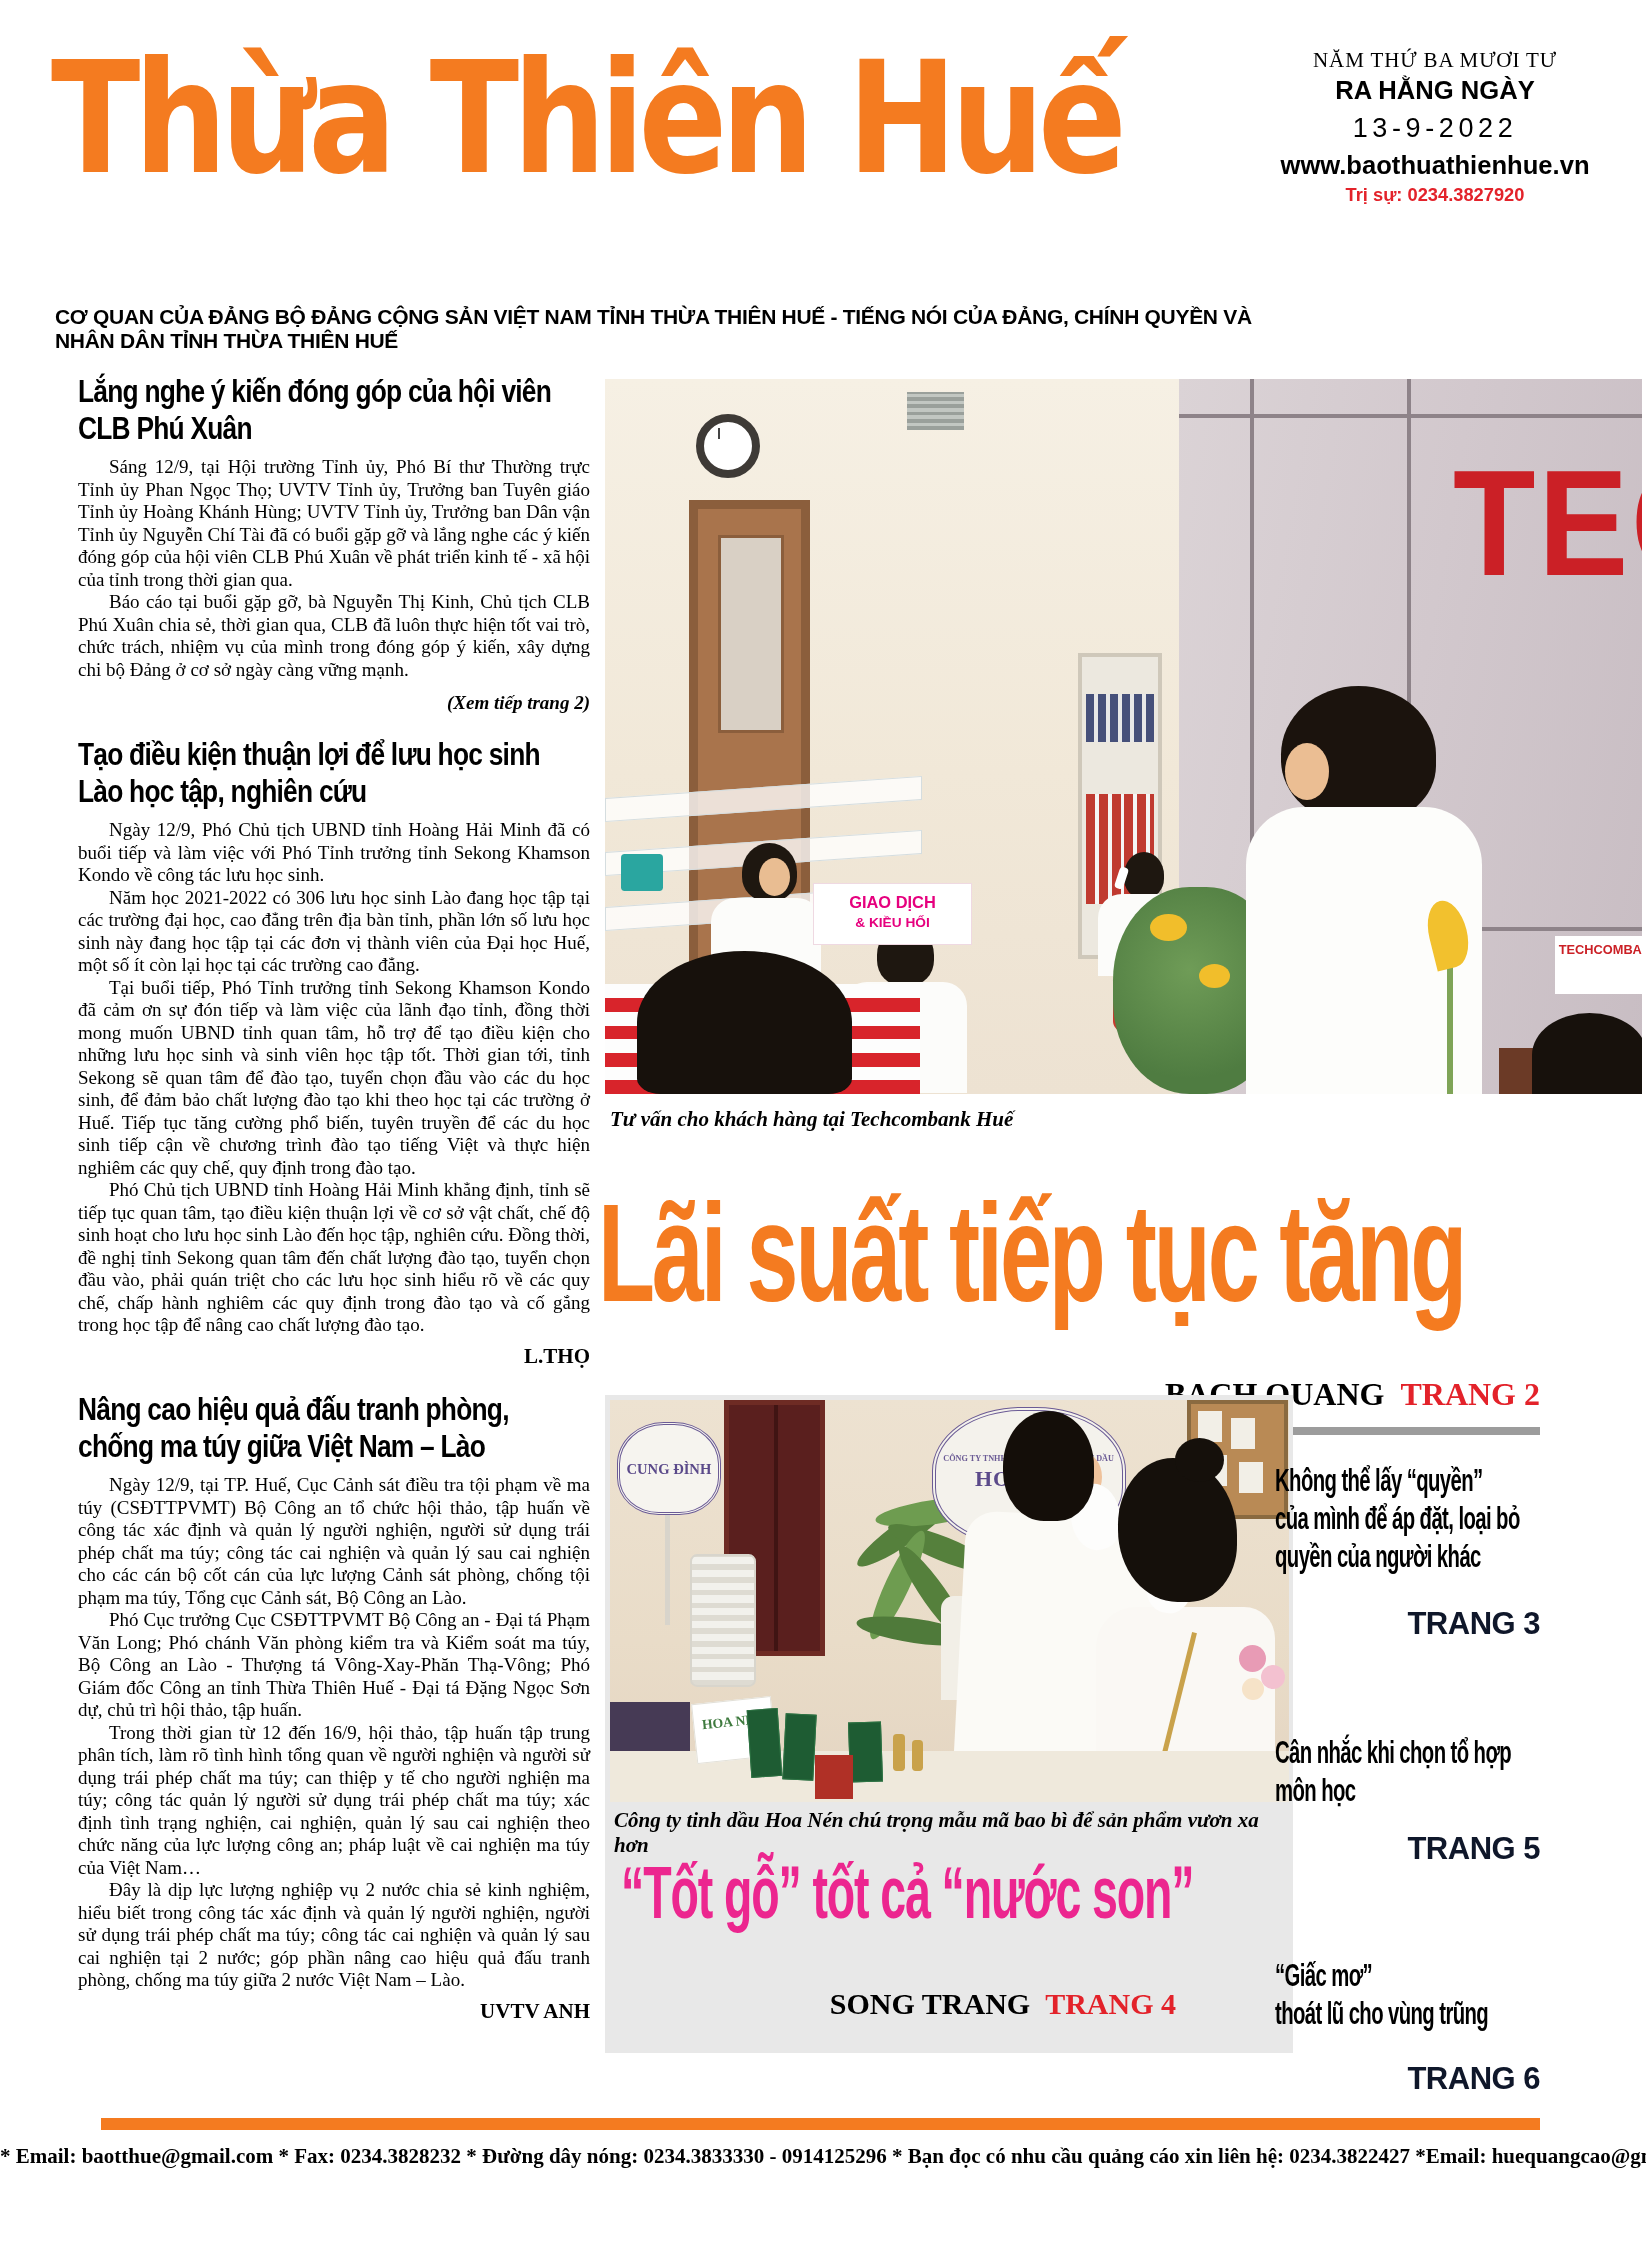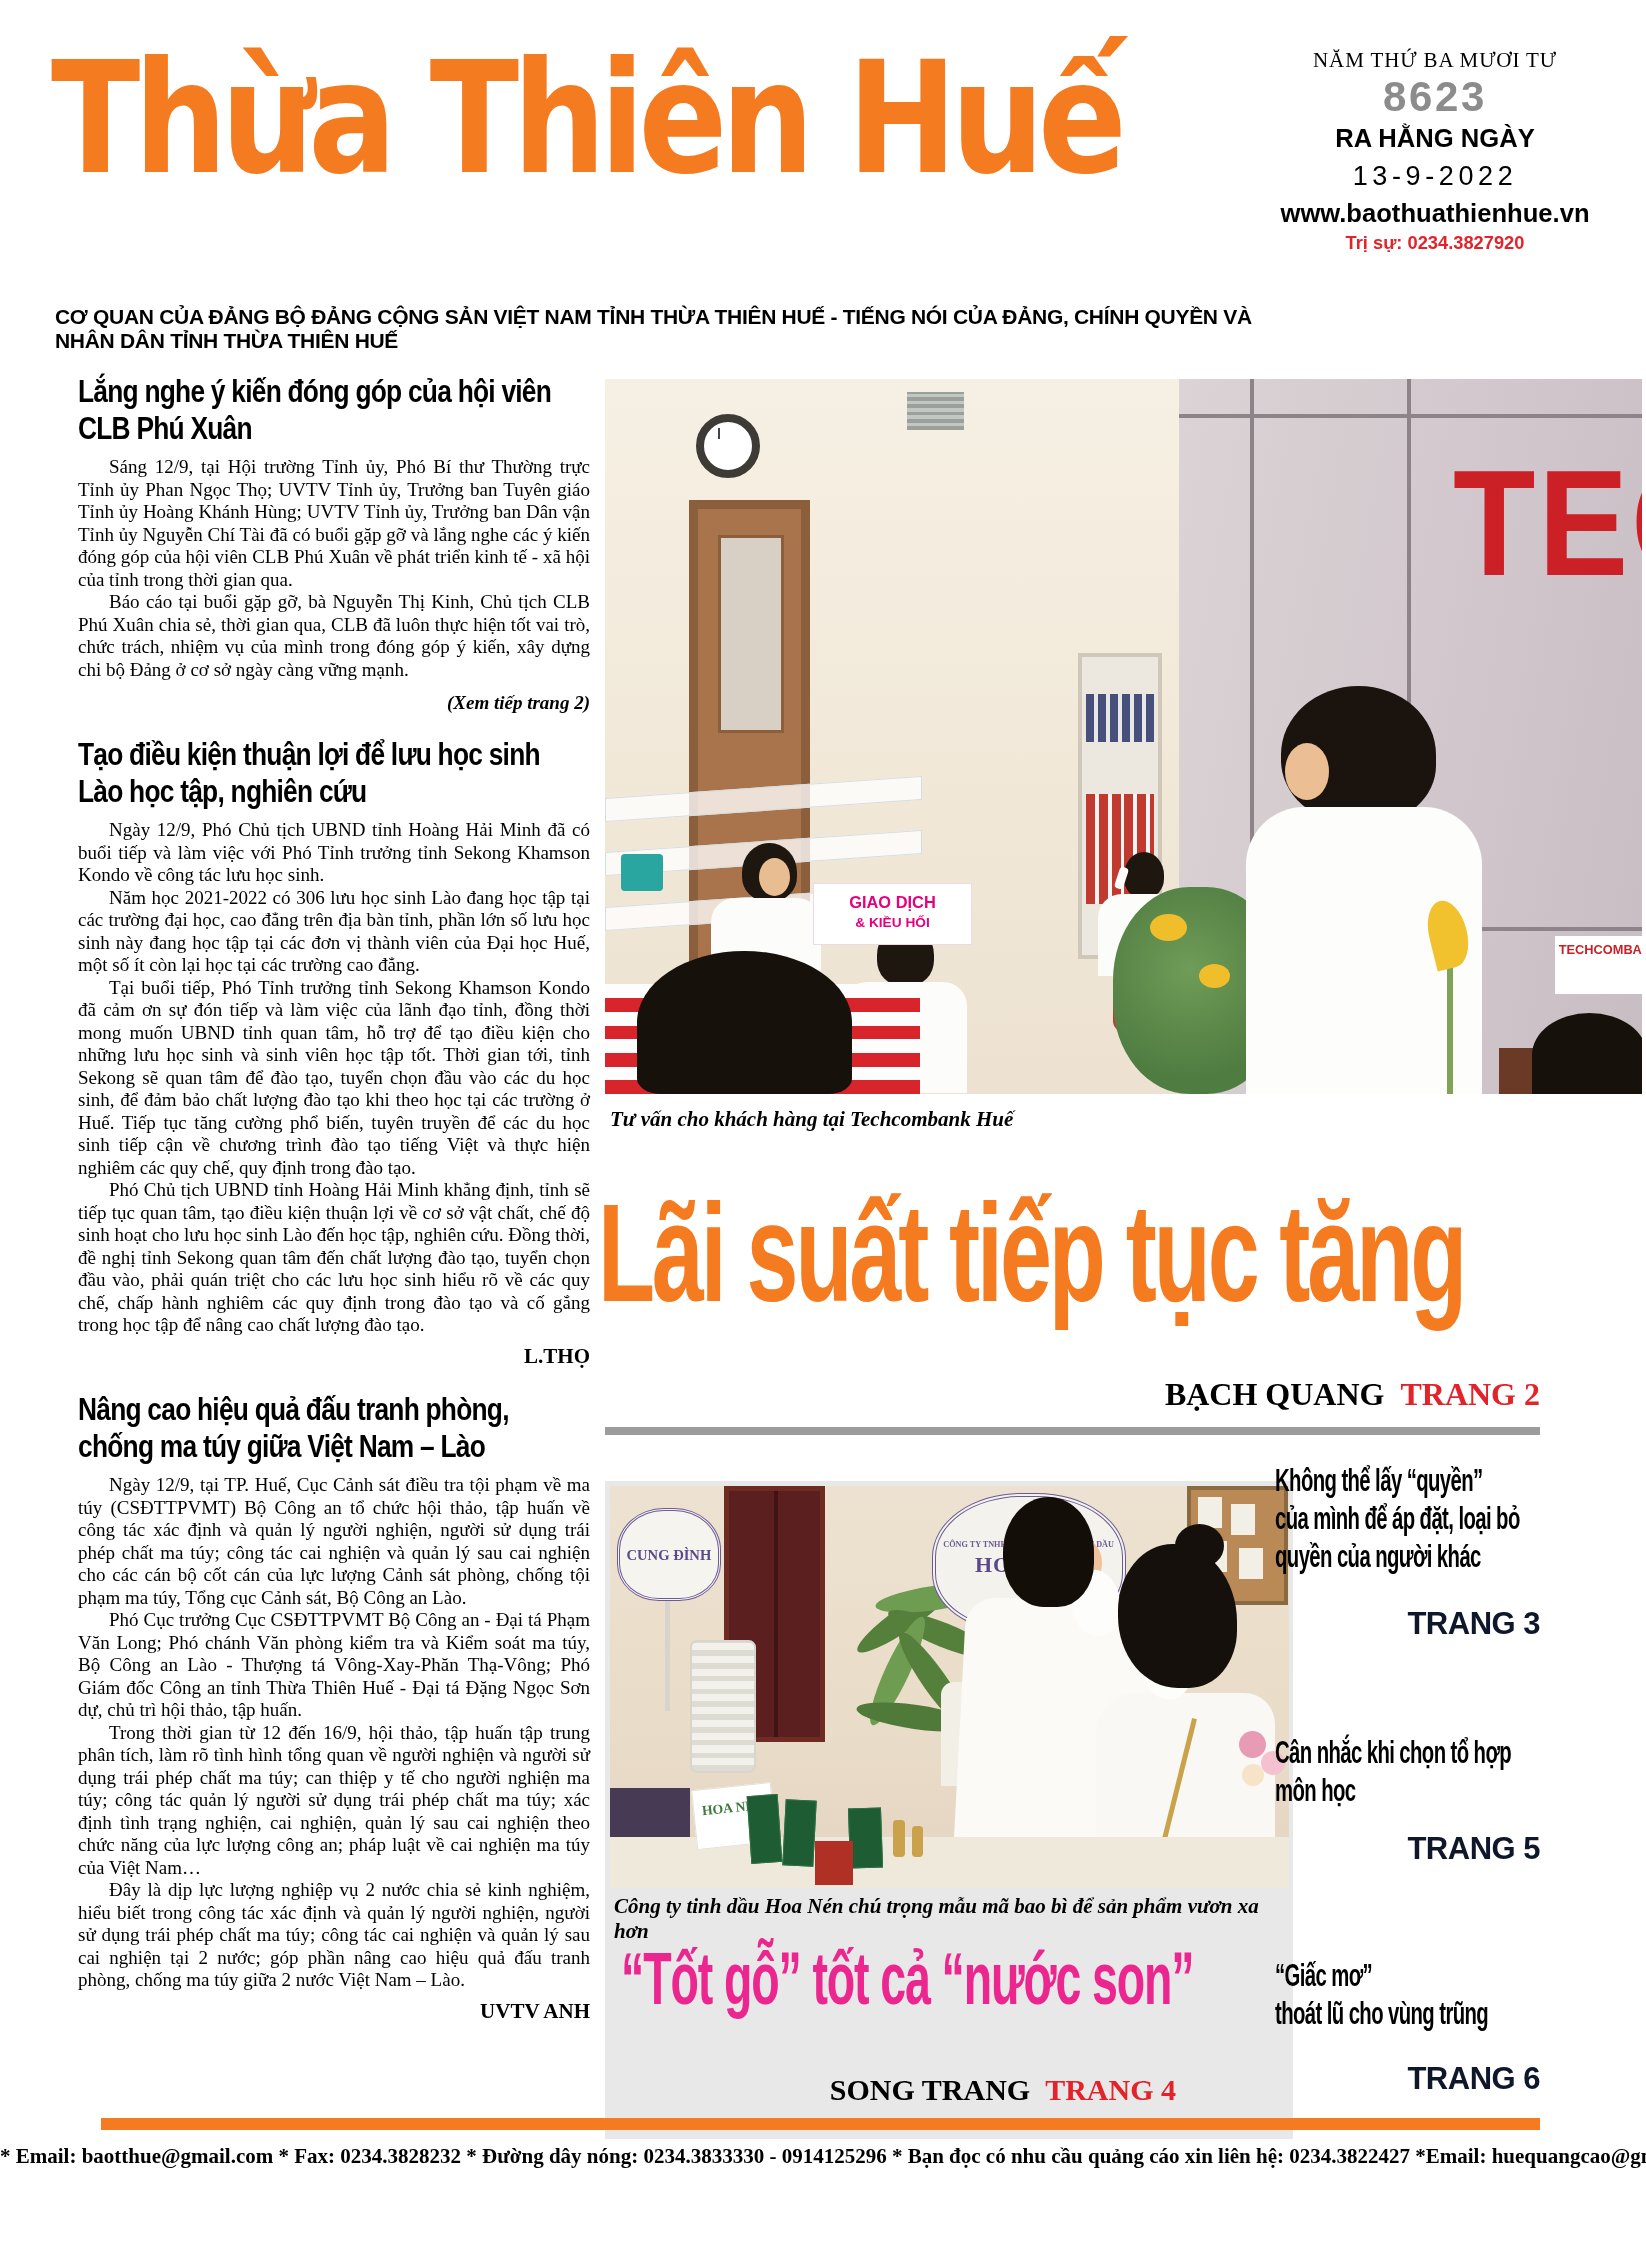--- a/index.html
+++ b/index.html
@@ -36,21 +36,21 @@
   .caption{font-style:italic;font-weight:bold;font-size:21px;}
   .caption1{left:610px;top:1107px;}
   .bigheadline{left:598px;top:1149px;font-family:"Liberation Sans",sans-serif;font-weight:900;
     font-size:139px;line-height:208px;width:1544px;transform:scaleX(0.672);transform-origin:left top;
     letter-spacing:-4.6px;color:#F47B20;white-space:nowrap;}
   .byline1{left:605px;top:1376px;width:935px;text-align:right;font-weight:bold;font-size:32px;}
   .ref-red{color:#E3222A;}
   .grayrule{left:605px;top:1427px;width:935px;height:8.2px;background:#9C9C9C;}
 
   
-  .featpanel{left:605px;top:1481px;width:688px;height:658px;background:#E8E8E8;}
+  .featpanel{left:605px;top:1395px;width:688px;height:658px;background:#E8E8E8;}
   .photo2{left:4.6px;top:4.6px;width:679px;height:402px;overflow:hidden;
     background:linear-gradient(180deg,#EDE2D1 0%,#E9DCC8 60%,#E4D5C2 100%);}
   .caption2{left:9.1px;top:413px;}
   .featheadline{left:16.4px;top:453px;font-family:"Liberation Sans",sans-serif;font-weight:900;
     font-size:75px;line-height:88px;width:1078px;transform:scaleX(0.62);transform-origin:left top;
     letter-spacing:-1.8px;color:#EC268F;white-space:nowrap;}
   .byline2{left:0;top:592px;width:571px;text-align:right;font-weight:bold;font-size:30px;}
 
   
   .teaser-headline{font-family:"Liberation Sans",sans-serif;font-weight:900;font-size:31px;line-height:38px;
@@ -168,21 +168,20 @@
 </style>
 </head>
 <body>
 
 <div class="page">
 
   <div class="abs masthead">Thừa Thiên Huế</div>
 
   <div class="abs issuebox">
     <div class="ib-year">NĂM THỨ BA MƯƠI TƯ</div>
-    <div class="ib-num">8623</div>
     <div class="ib-freq">RA HẰNG NGÀY</div>
     <div class="ib-date">13-9-2022</div>
     <div class="ib-web">www.baothuathienhue.vn</div>
     <div class="ib-phone">Trị sự: 0234.3827920</div>
   </div>
 
   <div class="abs tagline">CƠ QUAN CỦA ĐẢNG BỘ ĐẢNG CỘNG SẢN VIỆT NAM TỈNH THỪA THIÊN HUẾ - TIẾNG NÓI CỦA ĐẢNG, CHÍNH QUYỀN VÀ NHÂN DÂN TỈNH THỪA THIÊN HUẾ</div>
 
   <div class="abs leftcol">
 

